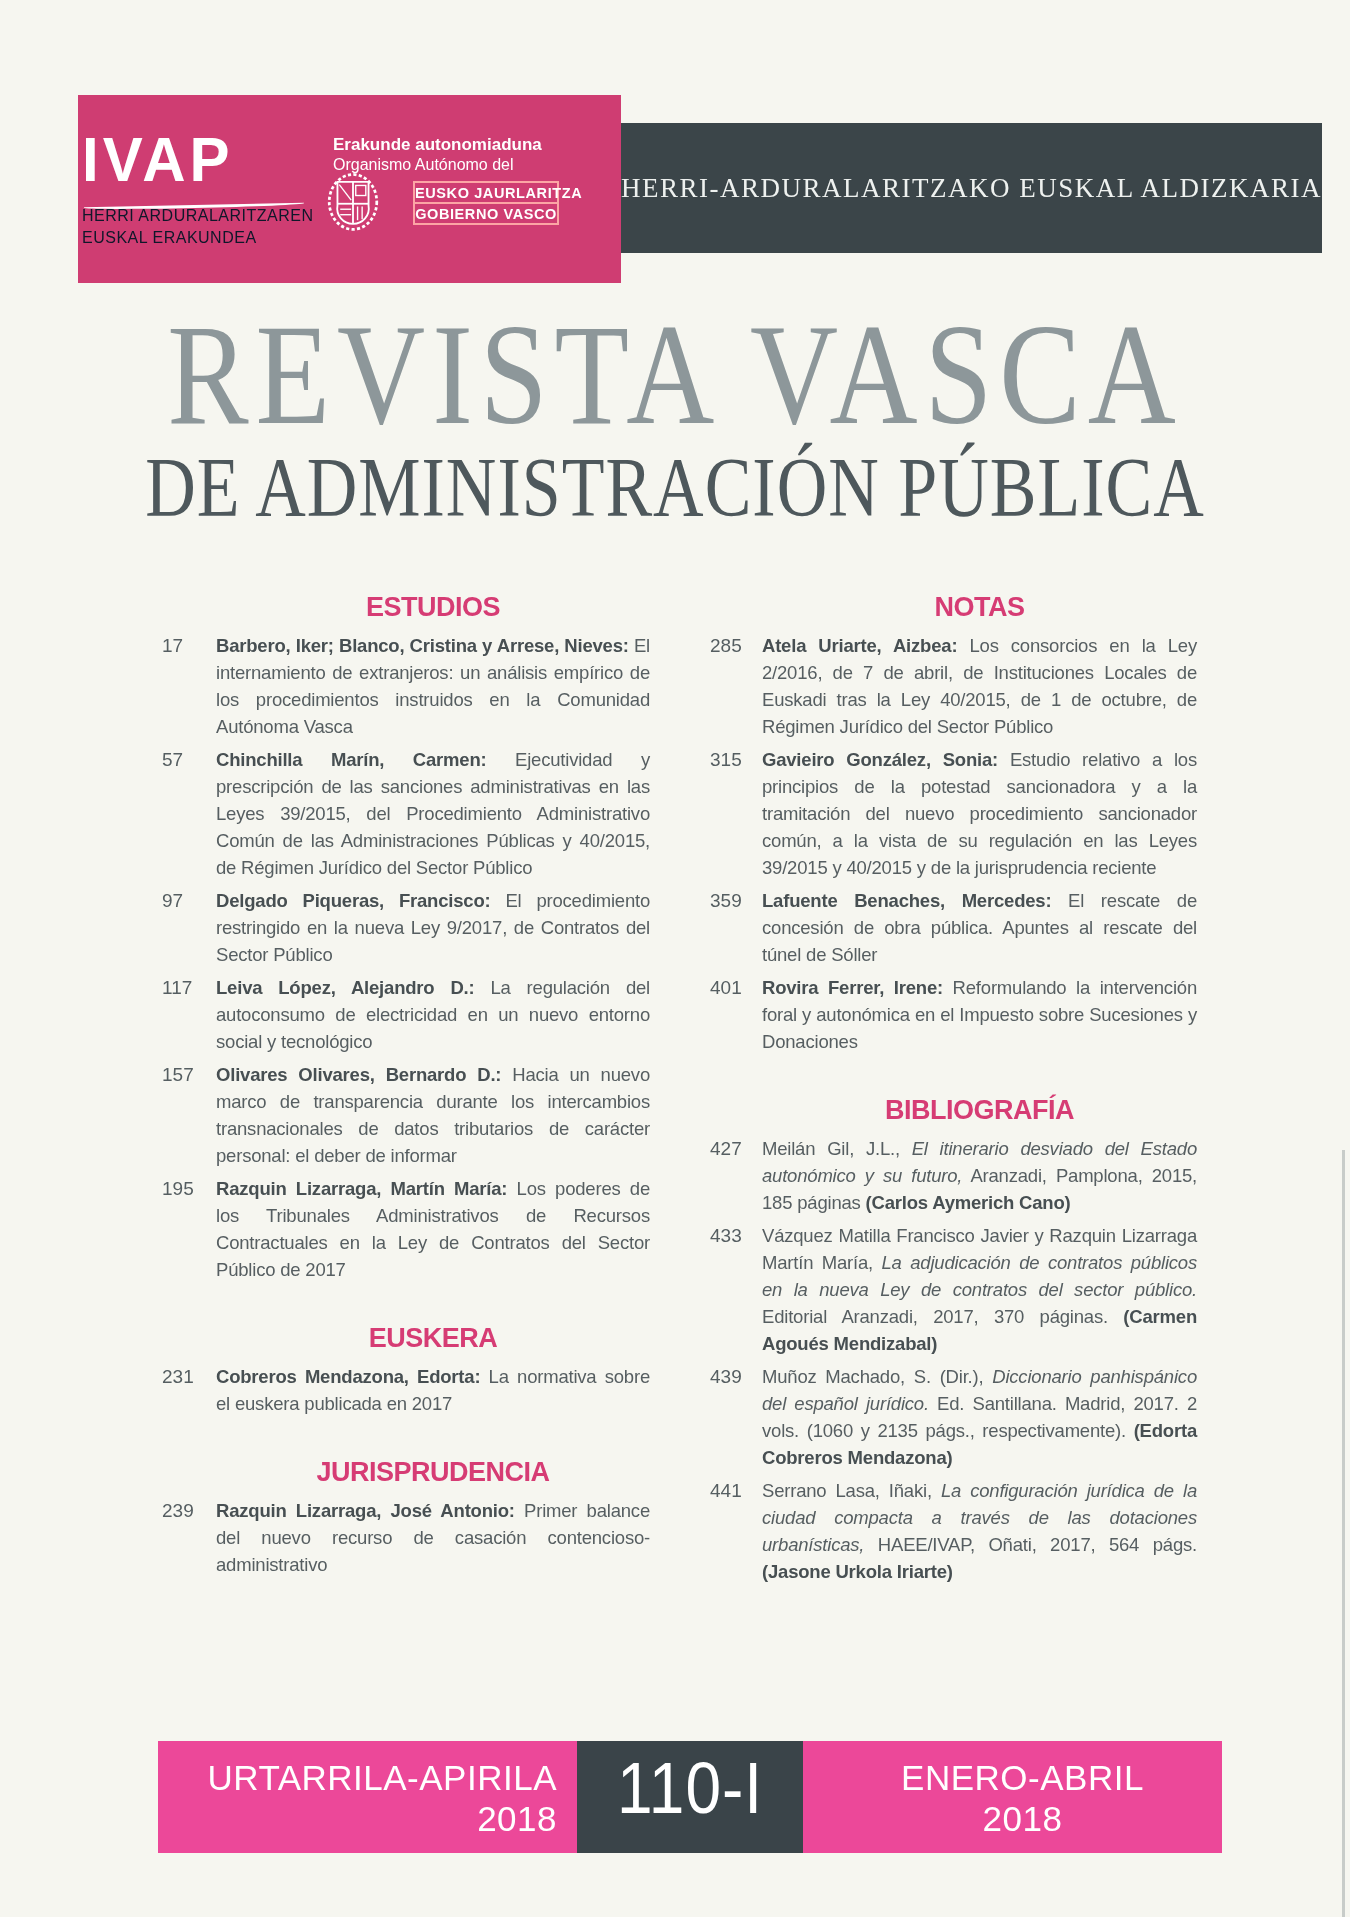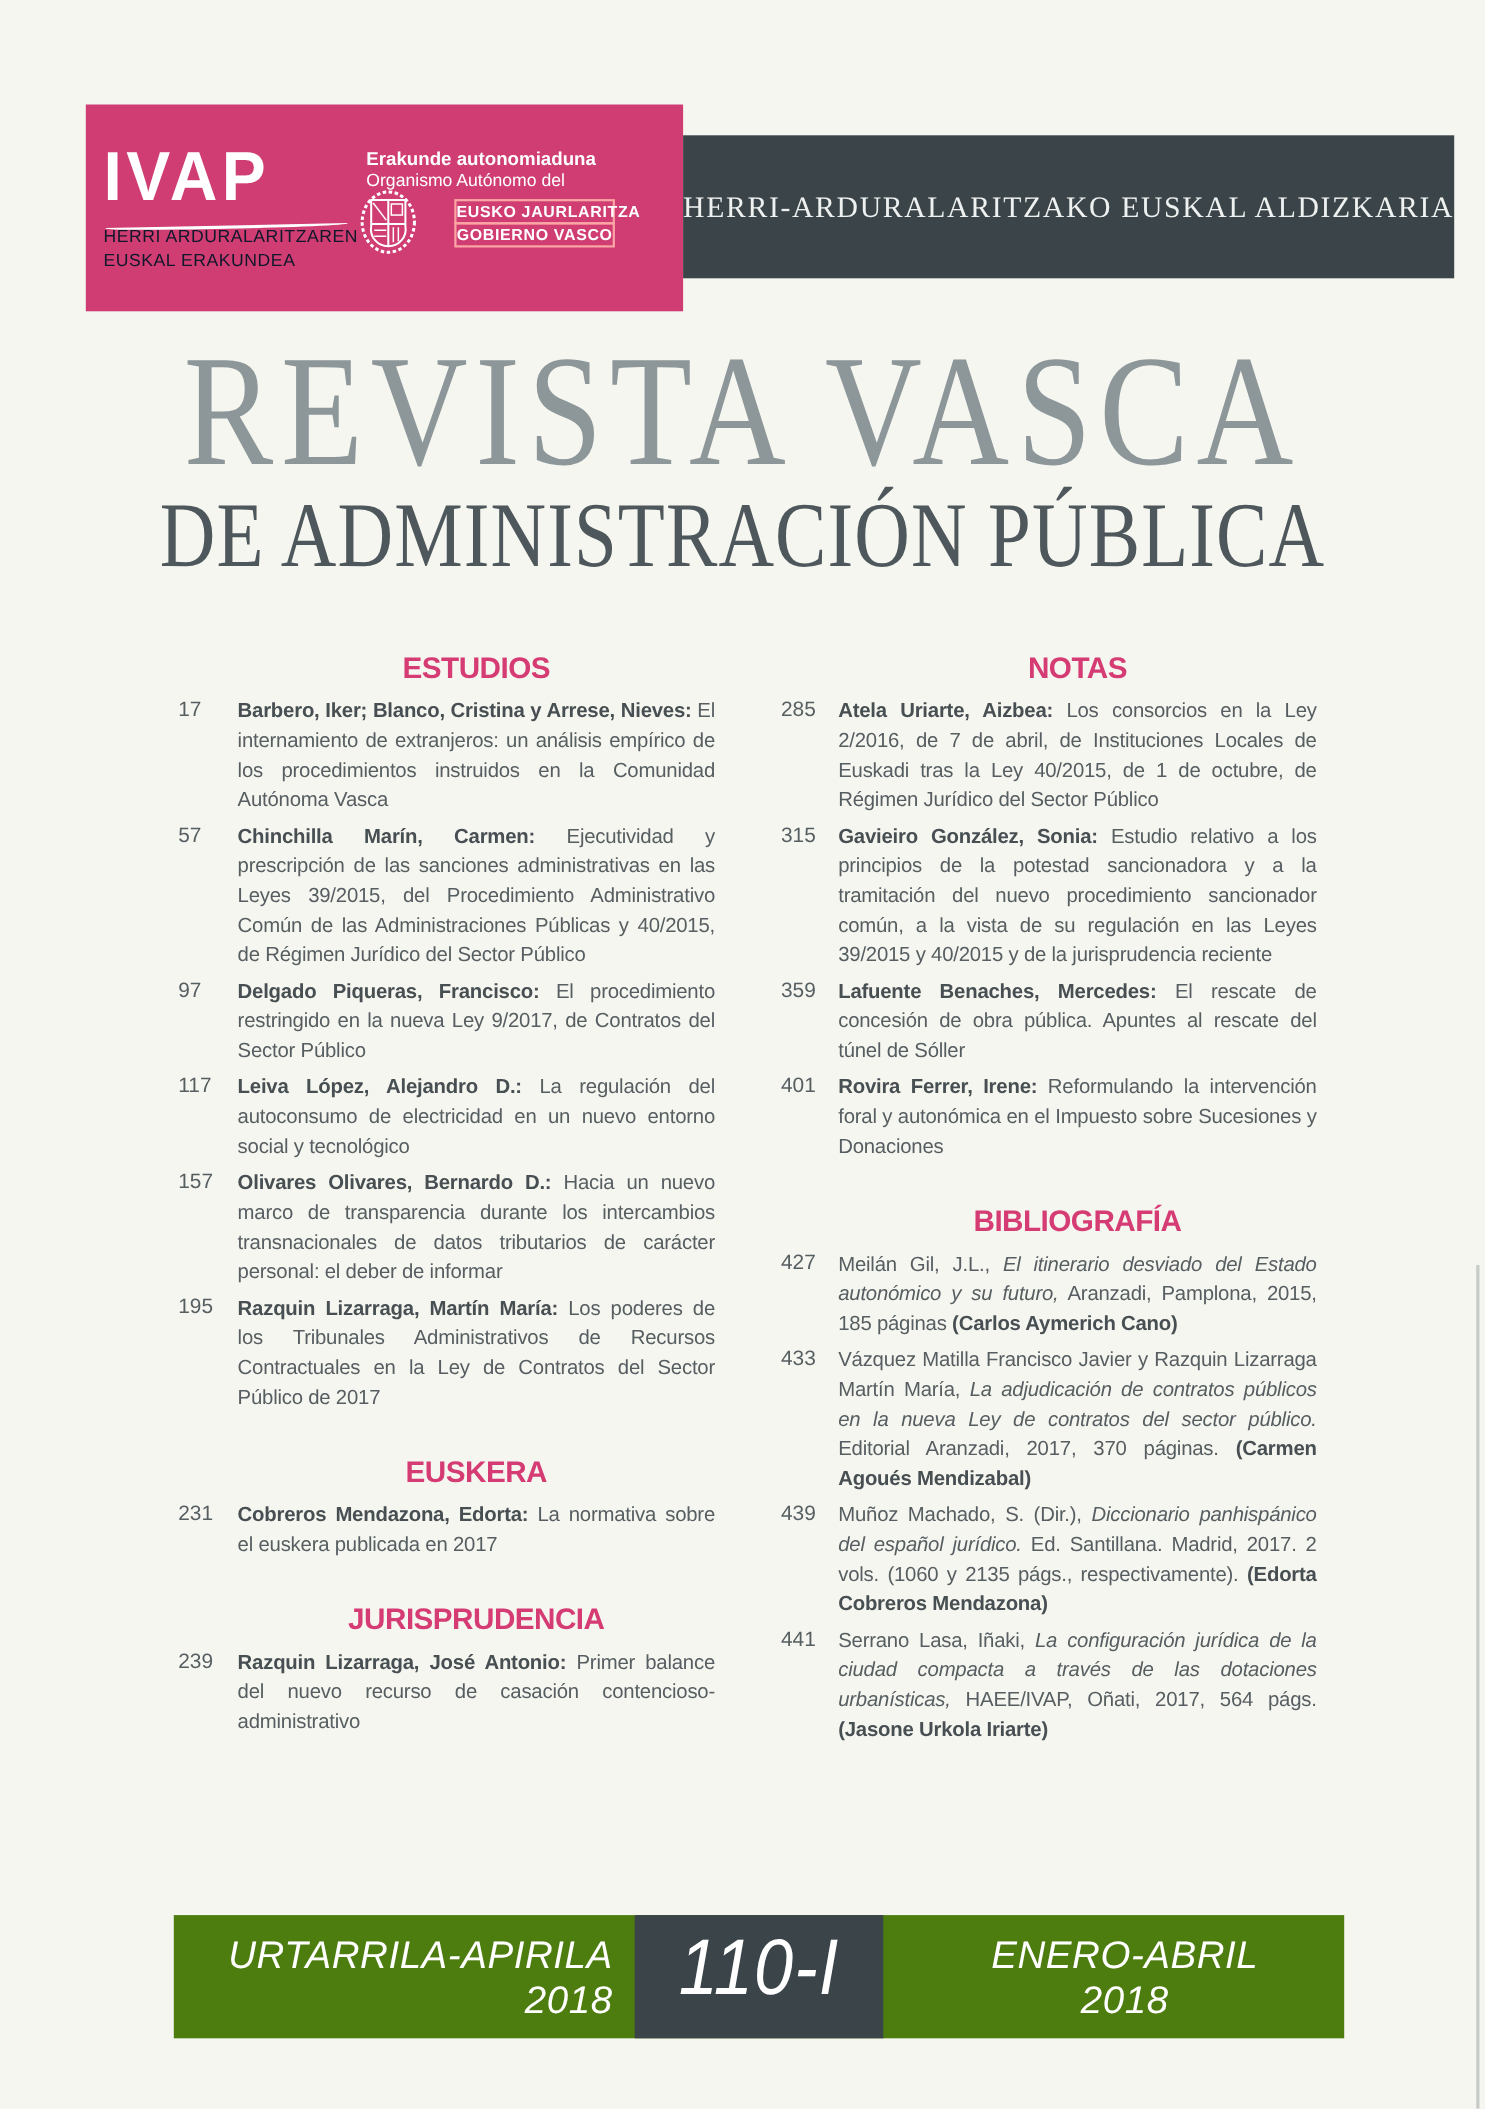--- a/index.html
+++ b/index.html
@@ -7,21 +7,21 @@
     width:1350px;height:1917px;position:relative;overflow:hidden;
     background:#f6f6f0;
     font-family:"Liberation Sans", sans-serif;
     -webkit-font-smoothing:antialiased;
   }
   
   .brand-band{
     position:absolute;left:78px;top:95px;width:543px;height:188px;
     background:#cf3d72;
   }
-  .ivap-logo{position:absolute;left:16px;top:34px;color:#fff;}
+  .ivap-logo{position:absolute;left:4px;top:34px;color:#fff;}
   .ivap-text{
     font-size:60px;font-weight:bold;letter-spacing:4px;line-height:1;
     transform:scaleY(1.05);transform-origin:top left;
   }
   .ivap-swoosh{
     position:absolute;left:2px;top:76px;width:220px;height:3px;background:#fff;
     border-radius:0 0 60% 60%/0 0 100% 100%;transform:rotate(-1.2deg);
   }
   .ivap-sub{font-size:16px;letter-spacing:.5px;line-height:1.35;margin-top:16px;color:#0f172a;}
   .gov-block{position:absolute;left:0;top:0;width:100%;height:100%;color:#fff;}
@@ -75,21 +75,21 @@
   .entry-text{
     flex:1;font-size:18.5px;line-height:27px;color:#565e61;text-align:justify;
     letter-spacing:-0.2px;
   }
   .seg-bold{font-weight:bold;color:#474f52;}
   .seg-regular{}
   .seg-italic{font-style:italic;}
   
   .footer-band{
     position:absolute;left:158px;top:1741px;width:1064px;height:112px;
-    background:#4d7c0f;display:flex;color:#fff;font-style:italic;
+    background:#ec4899;display:flex;color:#fff;
   }
   .f-left{flex:1;text-align:right;padding:16px 20px 0 0;}
   .f-right{flex:1;text-align:center;padding:16px 0 0 20px;}
   .f-line{font-size:35px;line-height:1.18;letter-spacing:.5px;white-space:nowrap;}
   .f-box{
     width:226px;flex:none;background:#3a4449;display:flex;align-items:flex-start;
     justify-content:center;
   }
   .f-issue{font-size:64px;line-height:1;letter-spacing:1px;padding-top:10px;
     transform:scaleY(1.12);transform-origin:top center;}

